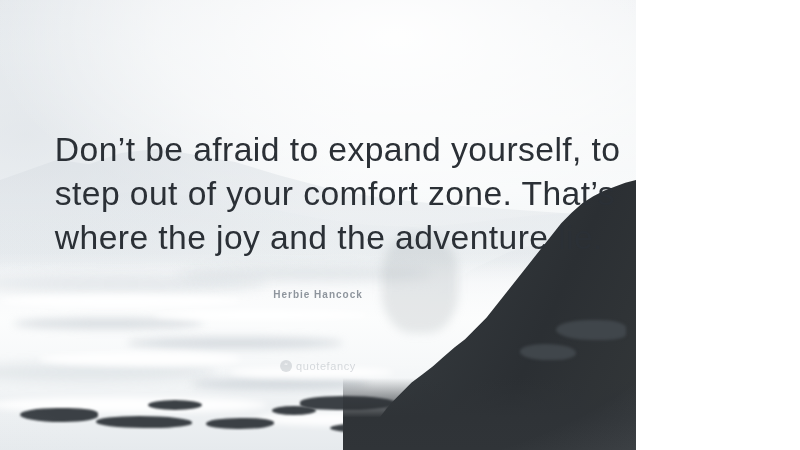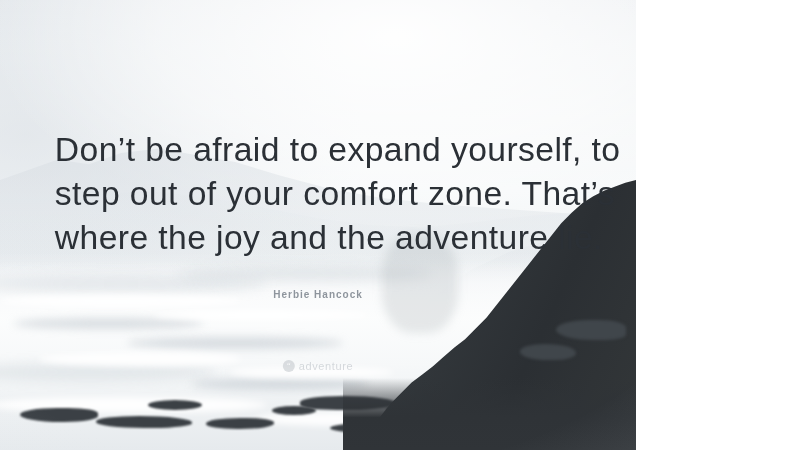--- a/index.html
+++ b/index.html
@@ -326,16 +326,16 @@
   <div class="quote-block">
     <div class="quote-line">Don’t be afraid to expand yourself, to</div>
     <div class="quote-line">step out of your comfort zone. That’s</div>
     <div class="quote-line">where the joy and the adventure lie.</div>
   </div>
 
   <div class="attribution">Herbie Hancock</div>
 
   <div class="watermark">
     <span class="wm-badge">“</span>
-    <span class="wm-text">adventure</span>
+    <span class="wm-text">quotefancy</span>
   </div>
 
 </div>
 
 </body></html>

